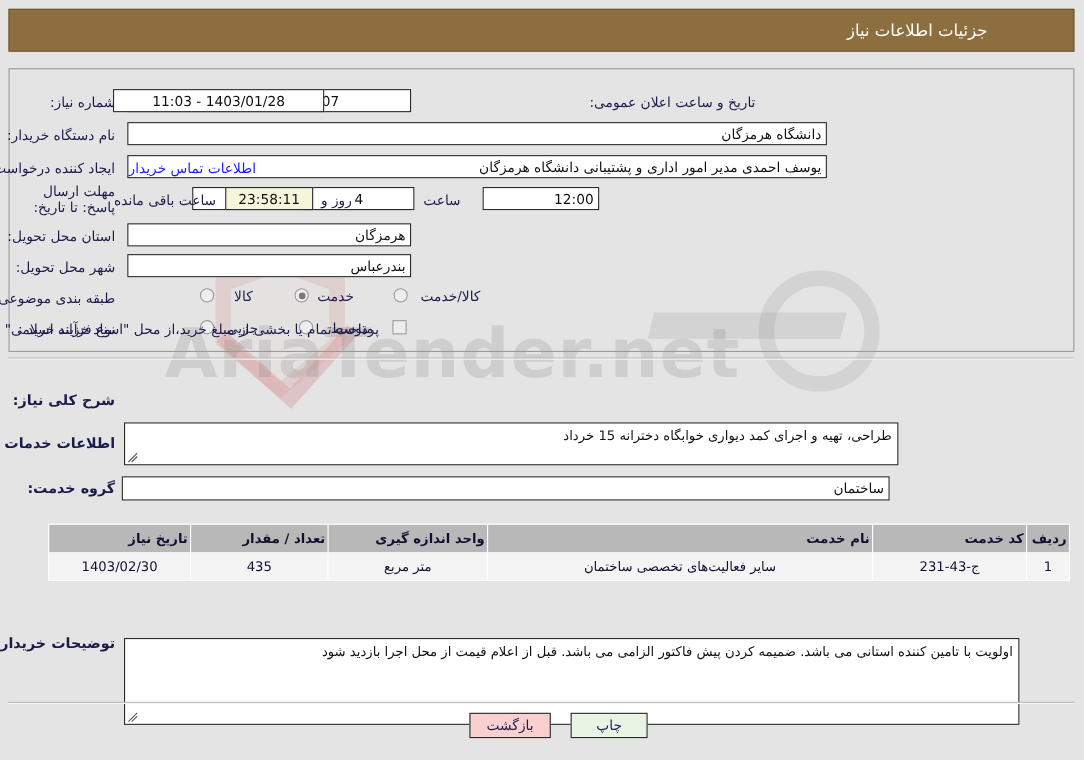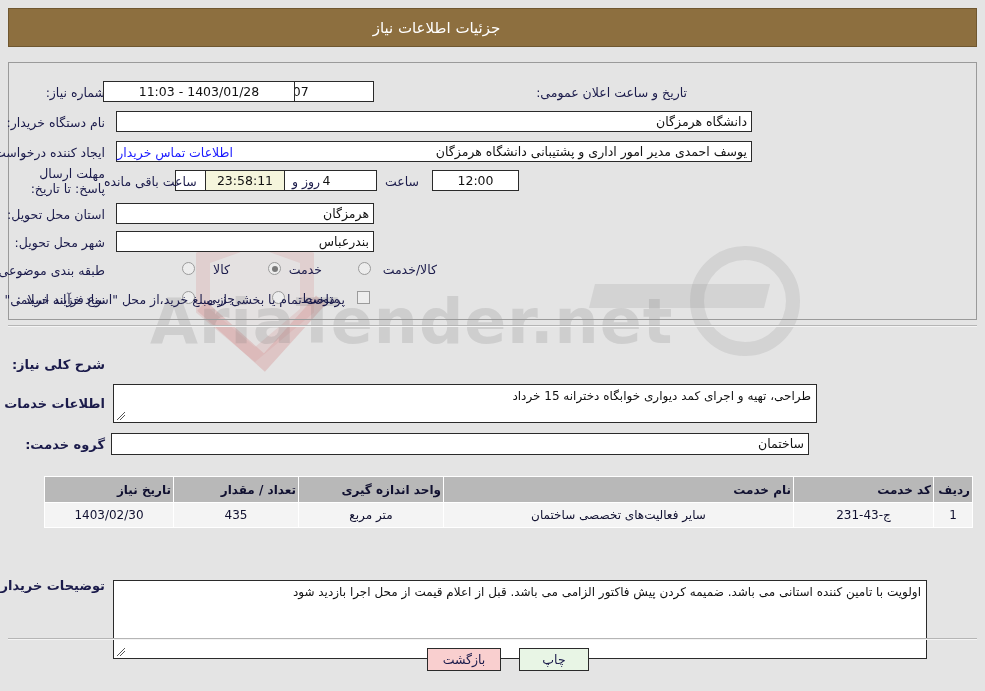--- a/index.html
+++ b/index.html
@@ -100,22 +100,22 @@
     align-items: center;
     justify-content: flex-start;
     padding-right: 0;
   }
   .title-bar .title-text {
     color: #ffffff;
     font-size: 15px;
     margin-right: 0;
     margin-left: 0;
     width: 100%;
-    text-align: center;
-    padding-right: 112px;
+    text-align: right;
+    padding-right: 78px;
     box-sizing: border-box;
   }
 
   
   .panel {
     position: absolute;
     box-sizing: border-box;
     background: transparent;
     border: 1px solid #9a9a9a;
   }
@@ -317,21 +317,21 @@
     <div class="lbl" style="right:880px; top:115px; width:110px;">نام دستگاه خریدار:</div>
     <div class="inp" style="right:233px; top:111px; width:636px;">دانشگاه هرمزگان</div>
 
     <div class="lbl" style="right:880px; top:145px; width:120px;">ایجاد کننده درخواست:</div>
     <div class="inp" style="right:233px; top:141px; width:636px;">یوسف احمدی مدیر امور اداری و پشتیبانی دانشگاه هرمزگان</div>
     <div class="link" style="right:752px; top:145px; left:120px;">اطلاعات تماس خریدار</div>
 
     <div class="lbl lbl-wrap" style="right:880px; top:166px; width:96px; text-align:right;">مهلت ارسال پاسخ: تا تاریخ:</div>
     <div class="inp center" style="right:611px; top:170px; width:199px;">1403/02/02</div>
     <div class="plain" style="right:566px; top:174px;">ساعت</div>
-    <div class="inp center" style="right:466px; top:170px; width:87px;">12:00</div>
+    <div class="inp center" style="right:440px; top:170px; width:106px;text-align:right;">12:00</div>
 
     <div class="inp center" style="right:608px; top:170px; left:332px; width:101px;">4</div>
     <div class="plain" style="left:292px; top:174px;">روز و</div>
     <div class="inp timer" style="left:205px; top:170px; width:80px;">23:58:11</div>
     <div class="plain" style="left:104px; top:174px;">ساعت باقی مانده</div>
 
     <div class="lbl" style="right:880px; top:207px; width:104px;">استان محل تحویل:</div>
     <div class="inp" style="right:611px; top:203px; width:258px;">هرمزگان</div>
 
     <div class="lbl" style="right:880px; top:235px; width:104px;">شهر محل تحویل:</div>

